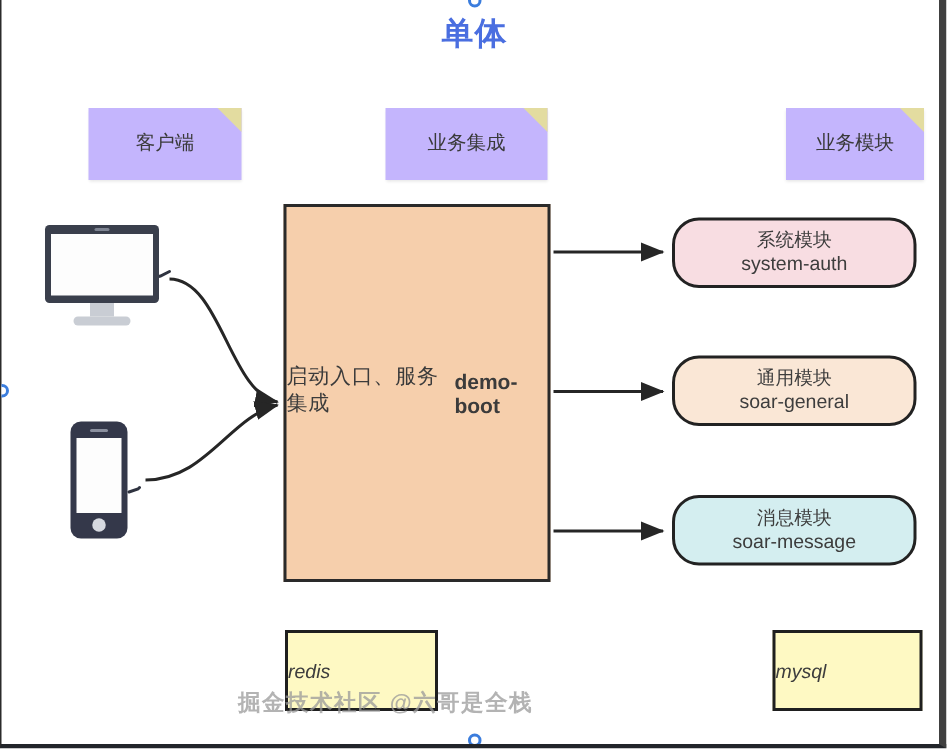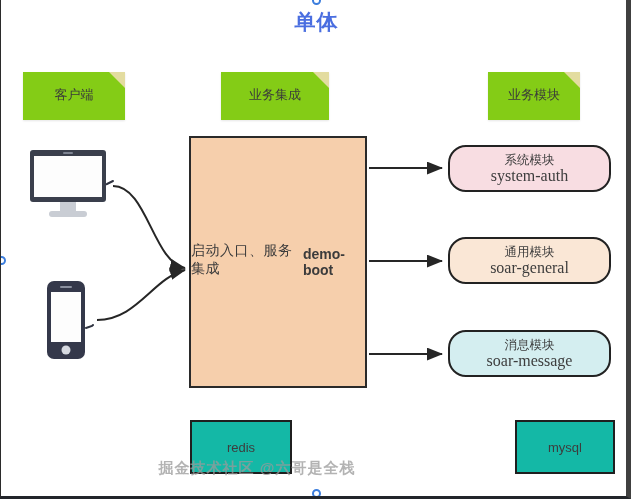--- a/index.html
+++ b/index.html
@@ -48,28 +48,29 @@
     text-align: center;
     font-size: 21px;
     font-weight: bold;
     color: #4a6ee0;
     letter-spacing: 1px;
   }
 
   
   .note {
     position: absolute;
-    background: #84cc16;
+    background: #c4b5fd;
     color: #3a3a3a;
     font-size: 13px;
     display: flex;
     align-items: center;
     justify-content: center;
     box-sizing: border-box;
     box-shadow: 0 1px 2px rgba(0,0,0,0.10);
+    margin-left: 36px;
   }
   .note .fold-shadow {
     position: absolute;
     right: 0;
     top: 0;
     width: 0;
     height: 0;
     border-left: 16px solid transparent;
     border-top: 16px solid #e3dca0;
   }
@@ -107,37 +108,37 @@
     border: 2px solid #222222;
     border-radius: 18px;
     box-sizing: border-box;
     display: flex;
     flex-direction: column;
     align-items: center;
     justify-content: center;
     color: #3d3d3d;
   }
   .module .m-cn { font-size: 12.5px; line-height: 15px; }
-  .module .m-en { font-size: 16px; line-height: 16px; font-family: Liberation Serif, serif; }
+  .module .m-en { font-size: 13px; line-height: 16px; }
 
   #mod-auth    { top: 145px; background: #f8dde2; }
   #mod-general { top: 237px; background: #fae7d6; }
   #mod-message { top: 330px; background: #d4eef0; }
 
   
   .plain-box {
     position: absolute;
     border: 2px solid #1f1f1f;
-    background: #14b8a6;
-    box-sizing: border-box;
-    display: flex;
-    align-items: center;
-    justify-content: center;
+    background: #fef9c3;
+    box-sizing: border-box;
+    display: flex;
+    align-items: center;
     color: #3d3d3d;
     font-size: 13px;
+    font-style: italic;
   }
   #box-redis { left: 189px; top: 420px; width: 102px; height: 54px; }
   #box-mysql { left: 514px; top: 420px; width: 100px; height: 54px; }
 
   
   #monitor {
     position: absolute;
     left: 28px;
     top: 149px;
     width: 86px;

